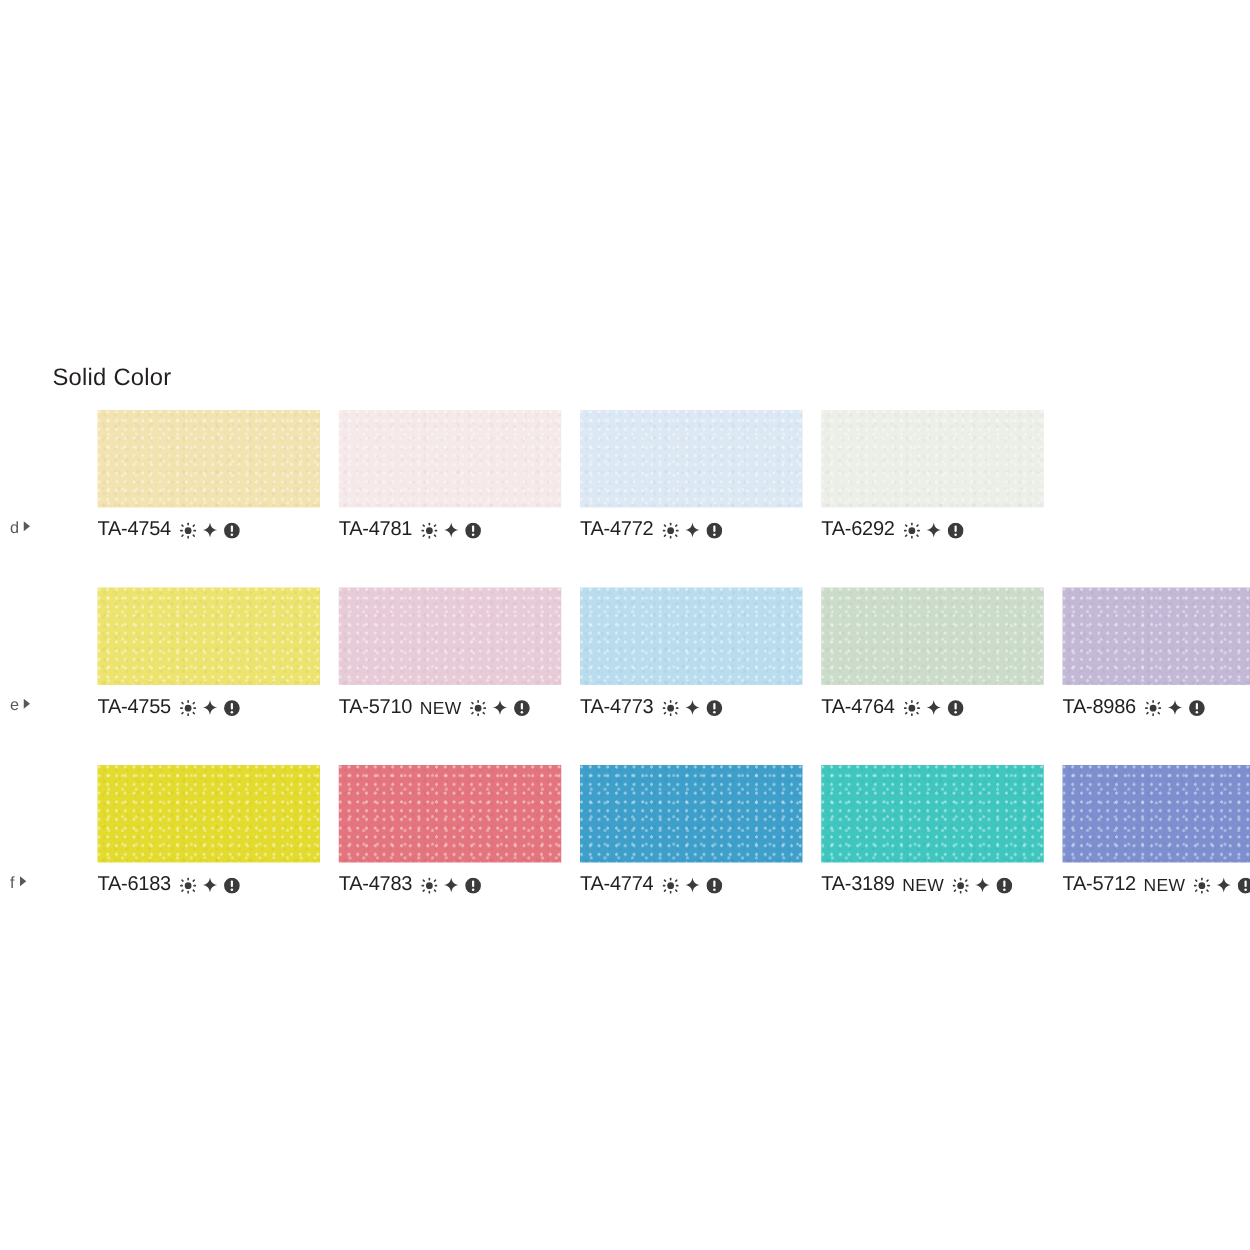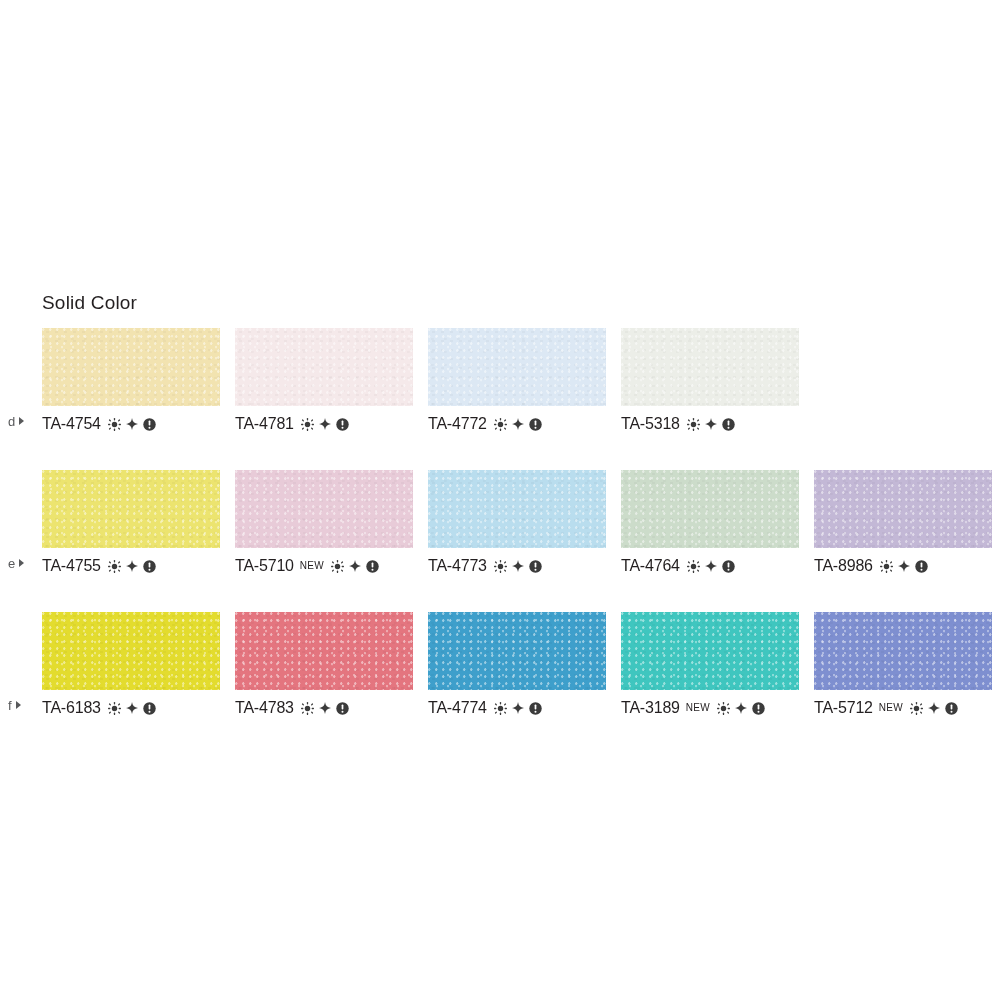--- a/index.html
+++ b/index.html
@@ -66,20 +66,21 @@
     border-top: 4px solid transparent;
     border-bottom: 4px solid transparent;
     display: inline-block;
   }
 
   
   .cell {
     position: absolute;
     top: 0;
     width: 206px;
+    margin-left: 36px;
   }
   .chip {
     width: 178px;
     height: 78px;
     position: relative;
     overflow: hidden;
   }
   
   .chip::after {
     content: "";
@@ -103,21 +104,21 @@
     white-space: nowrap;
   }
   .code {
     font-size: 16px;
     color: #231f20;
     font-family: "Liberation Sans", sans-serif;
     letter-spacing: -0.2px;
     line-height: 1;
   }
   .new-badge {
-    font-size: 10px;
+    font-size: 14px;
     color: #231f20;
     font-family: "Liberation Sans", sans-serif;
     letter-spacing: 0.3px;
     margin-left: 6px;
     line-height: 1;
   }
   .icons {
     display: flex;
     align-items: center;
     gap: 5px;
@@ -244,21 +245,21 @@
                   <rect x="10.4" y="4.6" width="3.2" height="9.4" rx="1.4" fill="#ffffff"></rect>
                   <circle cx="12" cy="18" r="1.9" fill="#ffffff"></circle>
                 </svg>
               </span>
             </span>
           </div>
         </div>
         <div class="cell" style="left: 621px;">
           <div class="chip" style="background: rgb(236, 238, 232);"></div>
           <div class="caption">
-            <span class="code">TA-5318</span>
+            <span class="code">TA-6292</span>
             <span class="icons">
               <span style="display: inline-flex;">
                 <svg class="ic ic-sun" viewBox="0 0 24 24" aria-hidden="true">
                   <circle cx="12" cy="12" r="5" fill="#3b3b3b"></circle>
                   <g fill="#3b3b3b">
                     <rect x="10.8" y="0" width="2.4" height="4.4" rx="1"></rect>
                     <rect x="10.8" y="19.6" width="2.4" height="4.4" rx="1"></rect>
                     <rect x="0" y="10.8" width="4.4" height="2.4" rx="1"></rect>
                     <rect x="19.6" y="10.8" width="4.4" height="2.4" rx="1"></rect>
                     <rect x="2.4" y="2.4" width="2.4" height="4.2" rx="1" transform="rotate(-45 3.6 4.5)"></rect>

